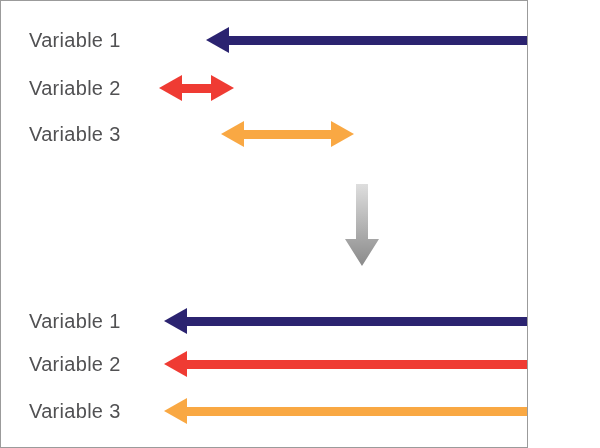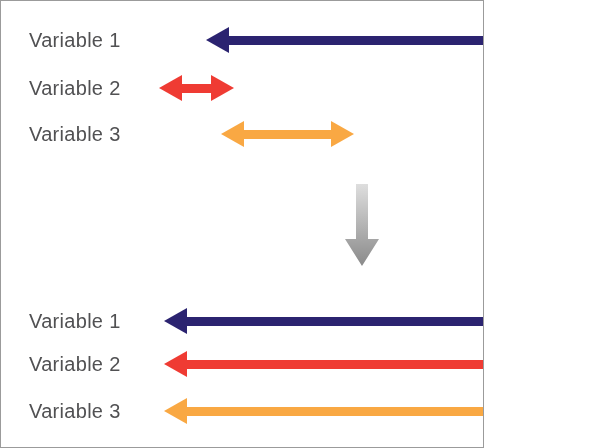--- a/index.html
+++ b/index.html
@@ -1,18 +1,18 @@
 <!DOCTYPE html>
 <html><head>
 <meta charset="utf-8">
 <style>
   html, body { margin: 0; padding: 0; background: #ffffff; }
   #figure {
     position: relative;
-    width: 484px;
+    width: 528px;
     height: 448px;
     box-sizing: border-box;
     border: 1px solid #9b9b9b;
     background: #ffffff;
     overflow: hidden;
     font-family: "Liberation Sans", sans-serif;
   }
   .var-label {
     position: absolute;
     left: 28px;

